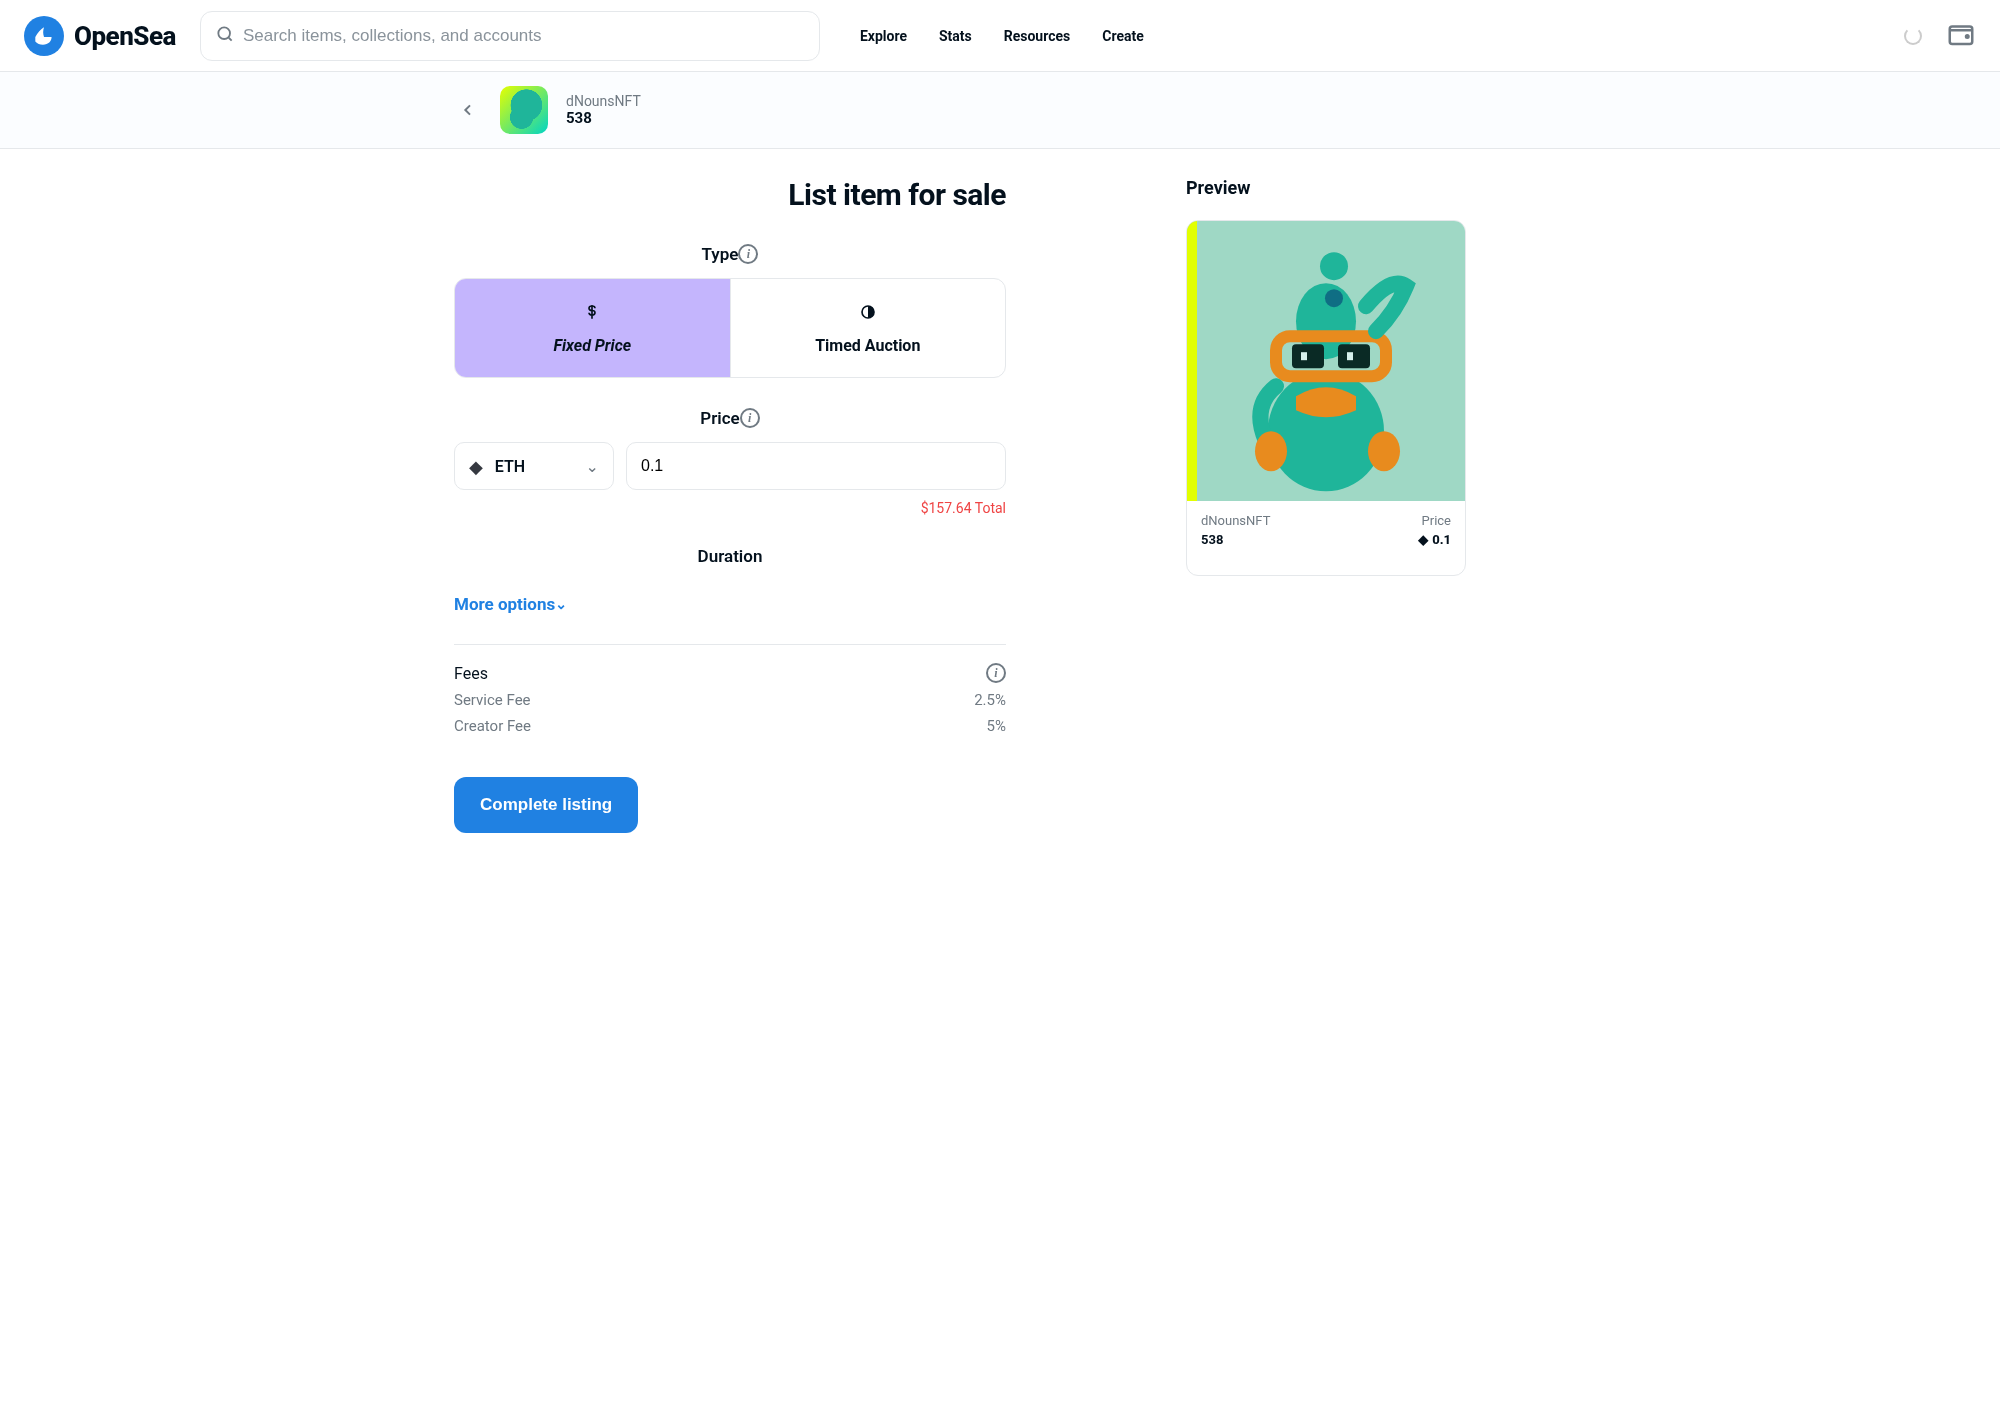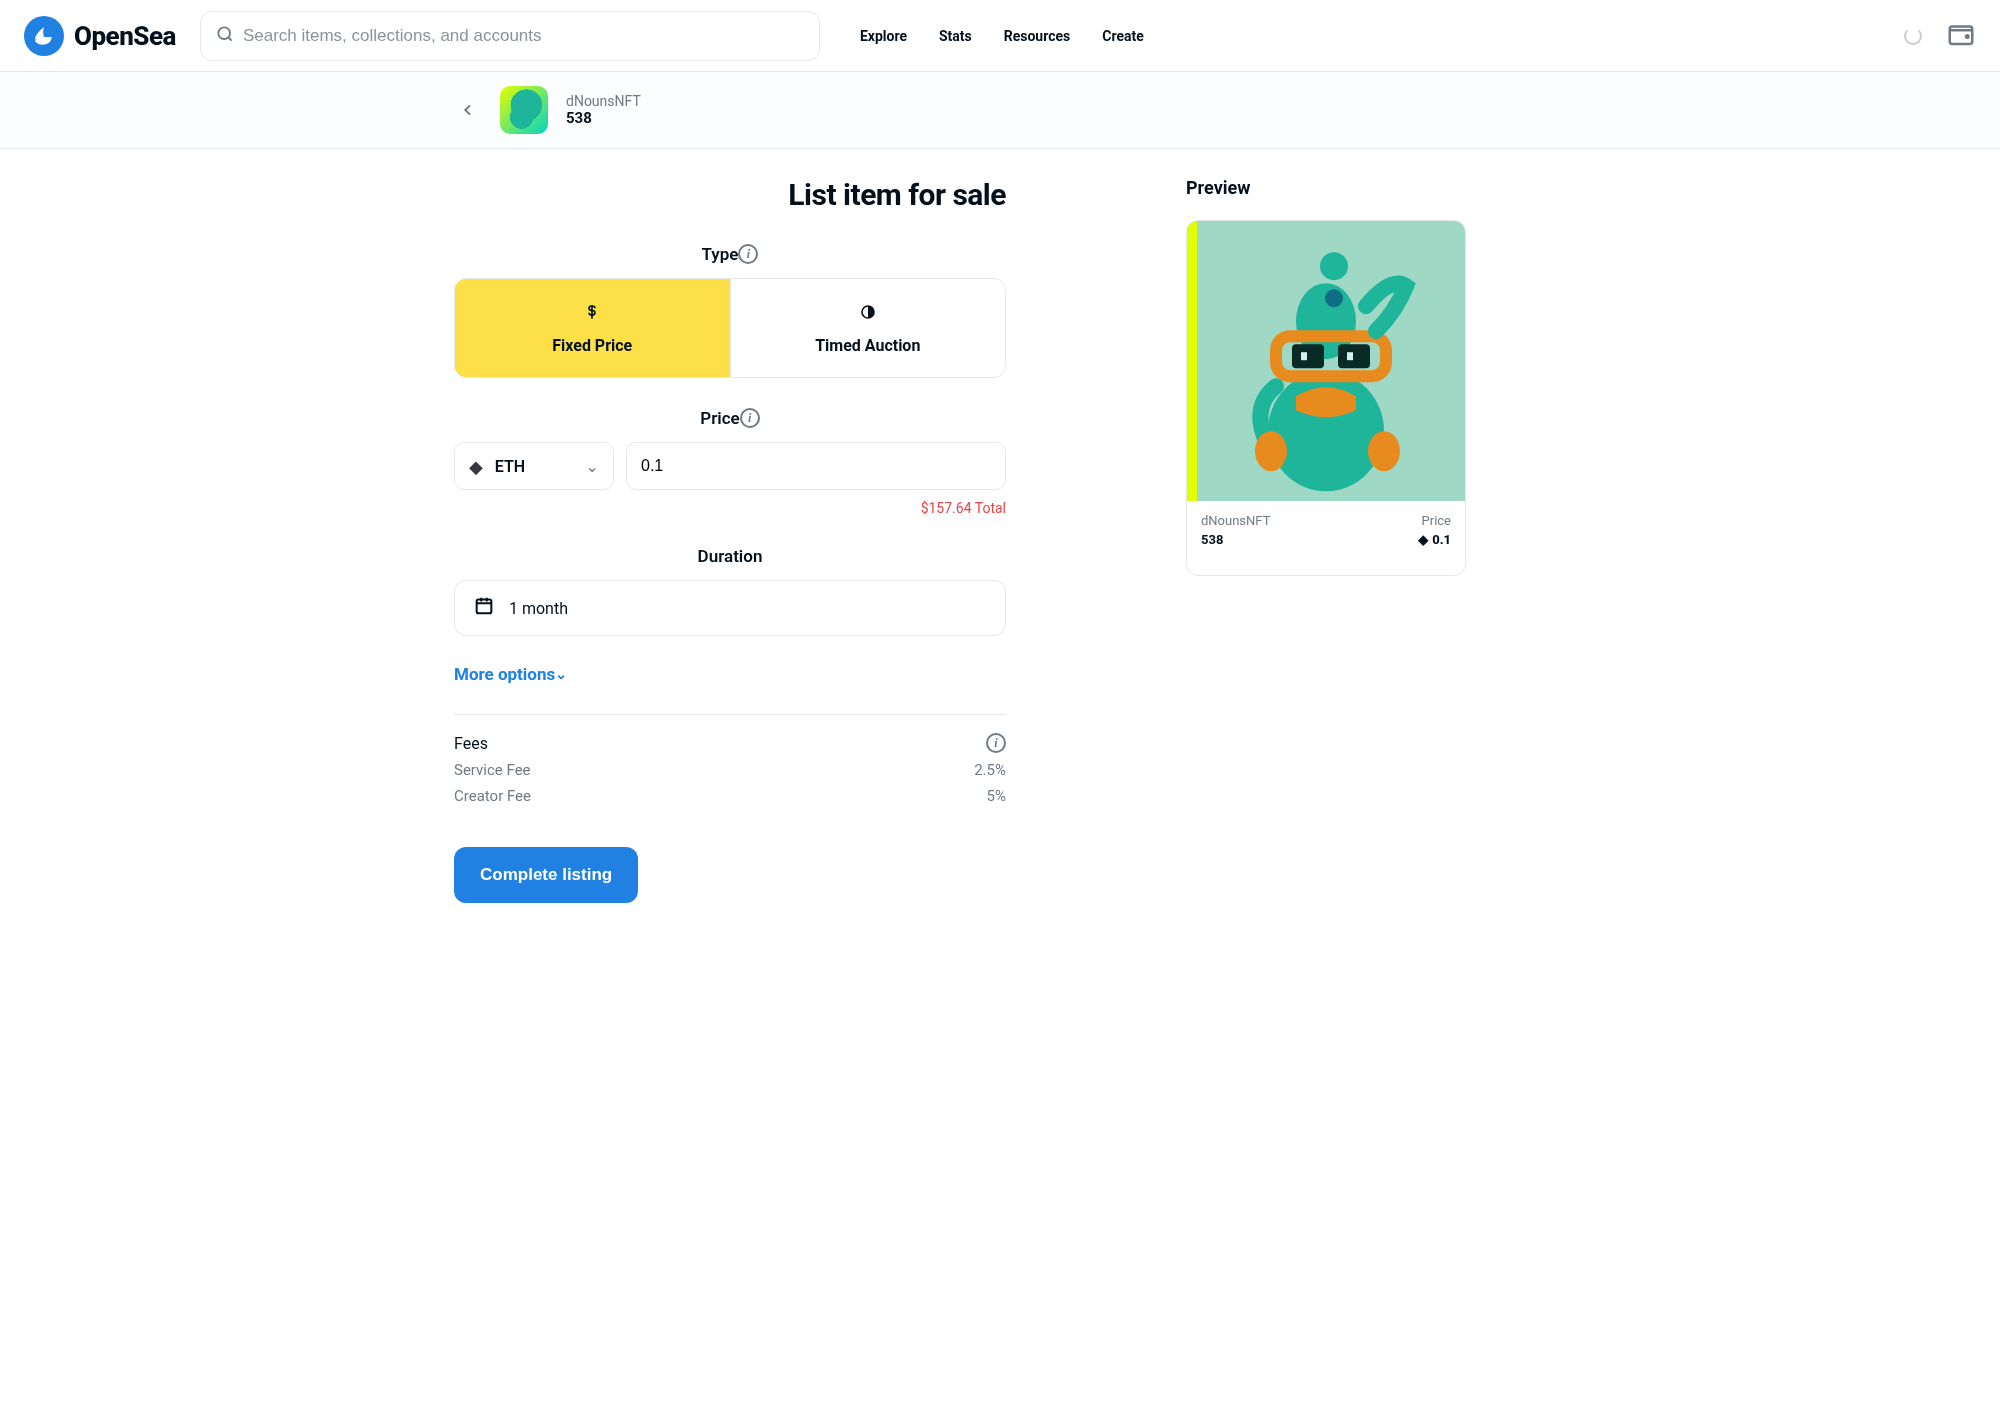--- a/index.html
+++ b/index.html
@@ -132,21 +132,21 @@
     overflow:hidden;
     height: 100px;
   }
   .type-opt {
     flex:1;
     display:flex; flex-direction:column; align-items:center; justify-content:center;
     gap:10px;
     font-weight:700;
     cursor:pointer;
   }
-  .type-opt.selected { background:#fde047; }
+  .type-opt.selected { background:#c4b5fd;font-style:italic; }
   .type-opt:not(:last-child){ border-right:1px solid #e5e8eb; }
   .type-opt .ico { font-size:20px; }
 
   .section { margin-top: 30px; }
 
   .price-row { display:flex; gap:12px; }
   .currency {
     width: 160px; height:48px;
     border:1px solid #e5e8eb; border-radius:10px;
     display:flex; align-items:center; gap:12px;
@@ -323,30 +323,20 @@
         </div>
         <input class="amount" value="0.1" style="">
       </div>
       <div class="subtext">$157.64 Total</div>
     </div>
 
     
     <div class="section">
       <div class="form-row-head">
         <span class="label">Duration</span>
-      </div>
-      <div class="duration">
-        <span class="cal-icon">
-          <svg viewBox="0 0 24 24" fill="none" stroke-width="2.2">
-              <rect x="4" y="5" width="16" height="15" rx="2"></rect>
-              <path d="M4 9h16"></path>
-              <path d="M9 3v4M15 3v4"></path>
-            </svg>
-        </span>
-        <span>1 month</span>
       </div>
     </div>
 
     <div class="more-options">
       <span>More options</span>
       <span class="chev">⌄</span>
     </div>
 
     <hr class="sep">
 

